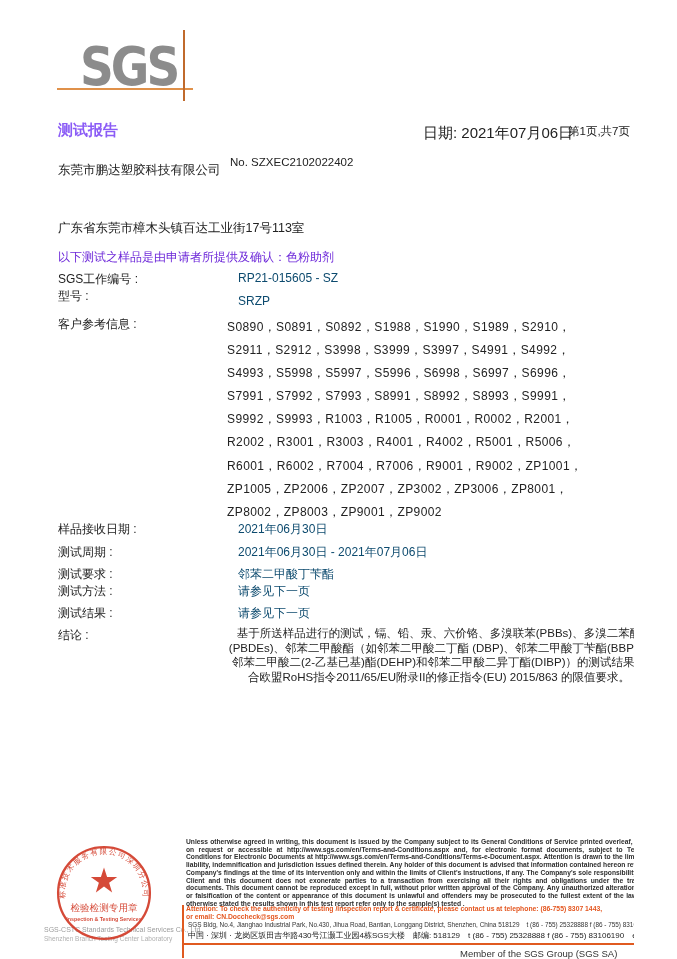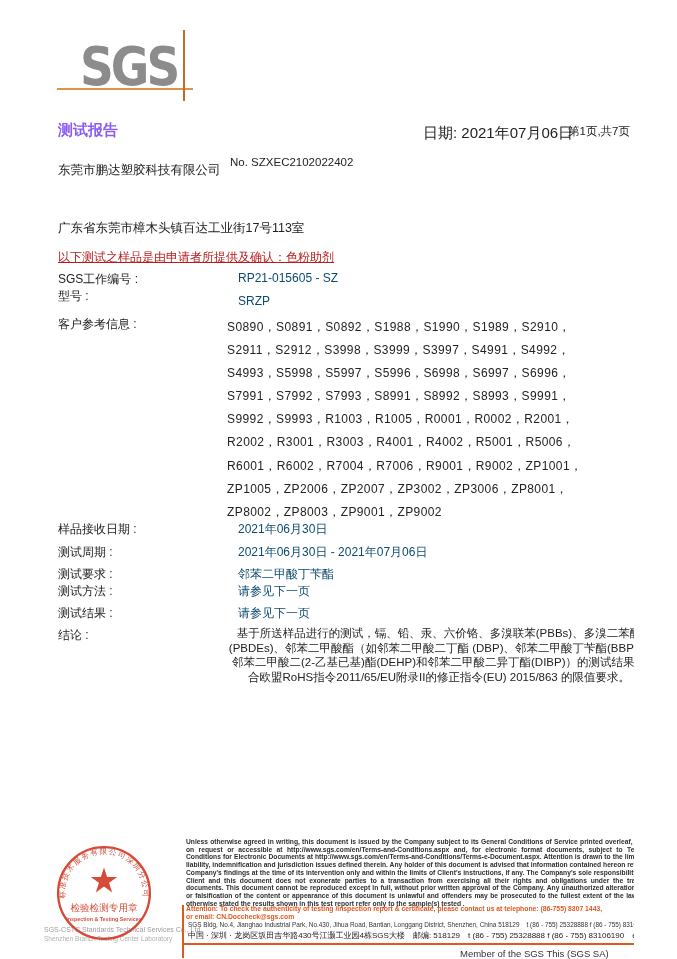--- a/index.html
+++ b/index.html
@@ -20,21 +20,21 @@
   .logo-vline { position:absolute; left:183px; top:30px; width:2px; height:71px; background:#c06a2c; }
   
   .hdr-title { position:absolute; left:58px; top:121px; font-size:15px; font-weight:bold; color:#8b5cf6; }
   .hdr-no    { position:absolute; left:230px; top:124px; font-size:11.5px; color:#222;margin-top:32px; }
   .hdr-date  { position:absolute; left:423px; top:124px; font-size:15px; color:#222;text-align:center; }
   .hdr-page  { position:absolute; left:556px; top:124px; font-size:11.5px; color:#222;margin-left:12px; }
   
   .app-name    { position:absolute; left:58px; top:162px; font-size:12.5px; color:#222; }
   .app-address { position:absolute; left:58px; top:185px; font-size:12.5px; color:#222;margin-top:35px; }
   
-  .stmt { position:absolute; left:58px; top:249px; font-size:12px; color:#b91c1c;text-decoration:underline; }
+  .stmt { position:absolute; left:58px; top:249px; font-size:12px; color:#6d28d9; }
   .lbl { position:absolute; left:58px; font-size:12px; color:#222; }
   .val { position:absolute; left:238px; font-size:12px; color:#0c4a6e; }
   .codes { position:absolute; left:227px; top:316px; font-size:12px; color:#222; }
   .codes div { height:23.1px; line-height:23.1px; letter-spacing:0.4px; }
   .conclusion {
     position:absolute; left:227px; top:626px; width:424px;
     font-size:11.5px; line-height:14.6px; color:#222; text-align:center;
   }
   
   .f-company1 { position:absolute; left:44px; top:926px; font-size:7px; color:#9c9c9c; white-space:nowrap; }
@@ -131,15 +131,15 @@
 
   <div class="f-addr-en">
     <span>SGS Bldg, No.4, Jianghao Industrial Park, No.430, Jihua Road, Bantian, Longgang District, Shenzhen, China 518129</span><span>t (86 - 755) 25328888   f (86 - 755) 83106190</span><span>www.sgsgroup.com.cn</span>
   </div>
   <div class="f-addr-cn">
     <span>中国 · 深圳 · 龙岗区坂田吉华路430号江灏工业园4栋SGS大楼</span><span>邮编: 518129</span><span>t (86 - 755) 25328888   f (86 - 755) 83106190</span><span>e  sgs.china@sgs.com</span>
   </div>
 
   <div class="f-vline"></div>
   <div class="f-hline"></div>
-  <div class="f-member">Member of the SGS This (SGS SA)</div>
+  <div class="f-member">Member of the SGS Group (SGS SA)</div>
 
 </div>
 
 </body></html>

